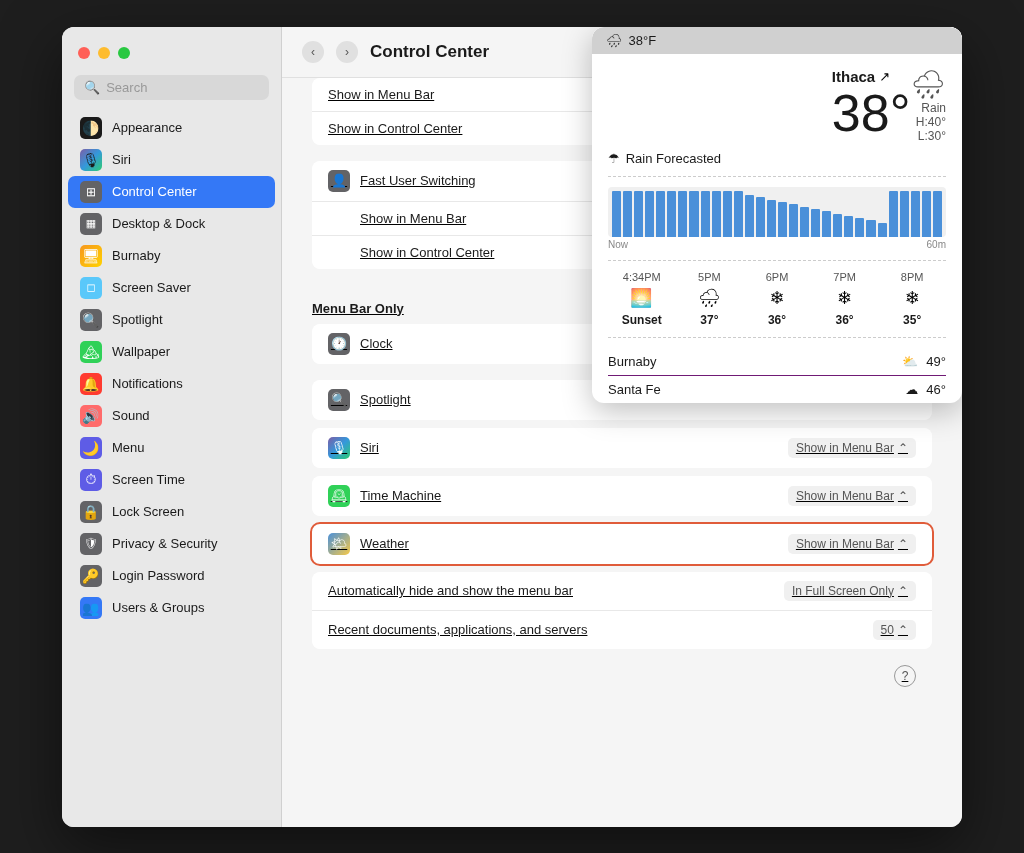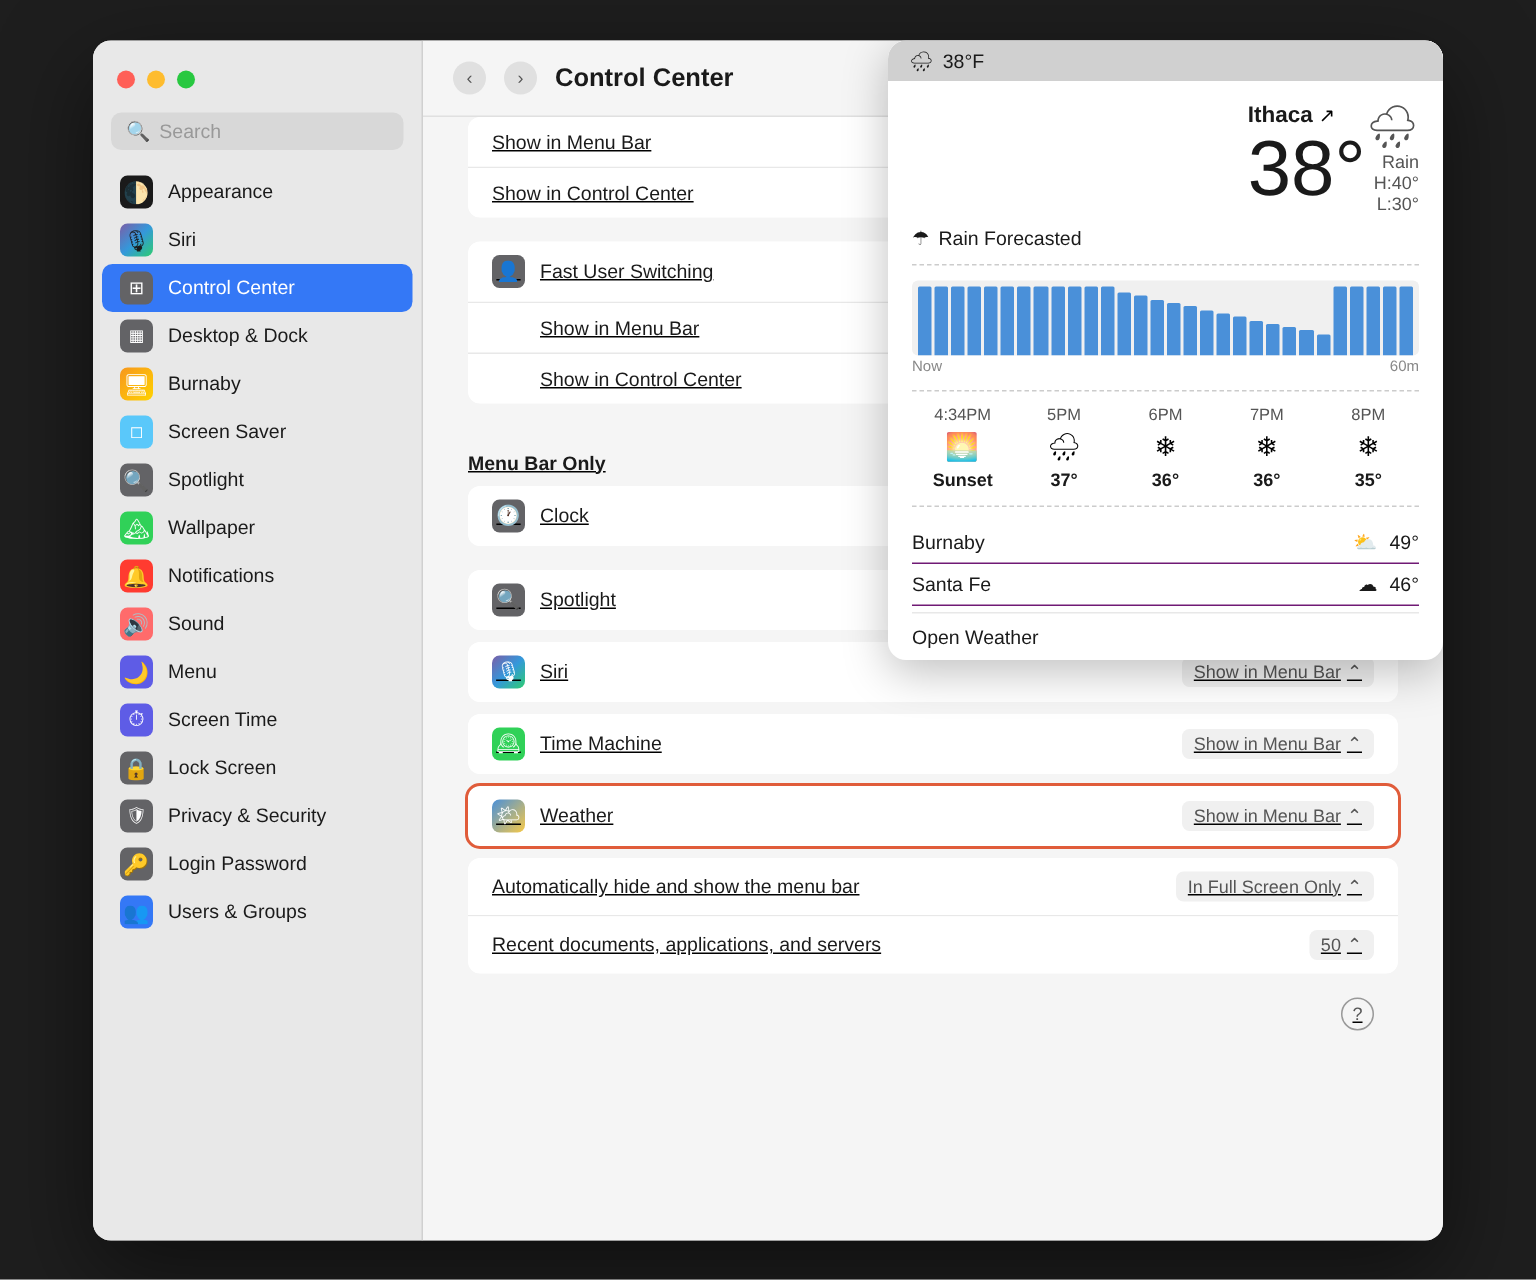--- a/index.html
+++ b/index.html
@@ -638,18 +638,15 @@
         </div>
       </div>
       <div class="location-row">
         <span>Santa Fe</span>
         <div style="display:flex;align-items:center;gap:8px;">
           <span>☁</span>
           <span>46°</span>
         </div>
       </div>
 
-      <div class="open-weather-btn">
-        <span>Open Weather</span>
-      </div>
     </div>
   </div>
 </div>
 
 </body></html>

